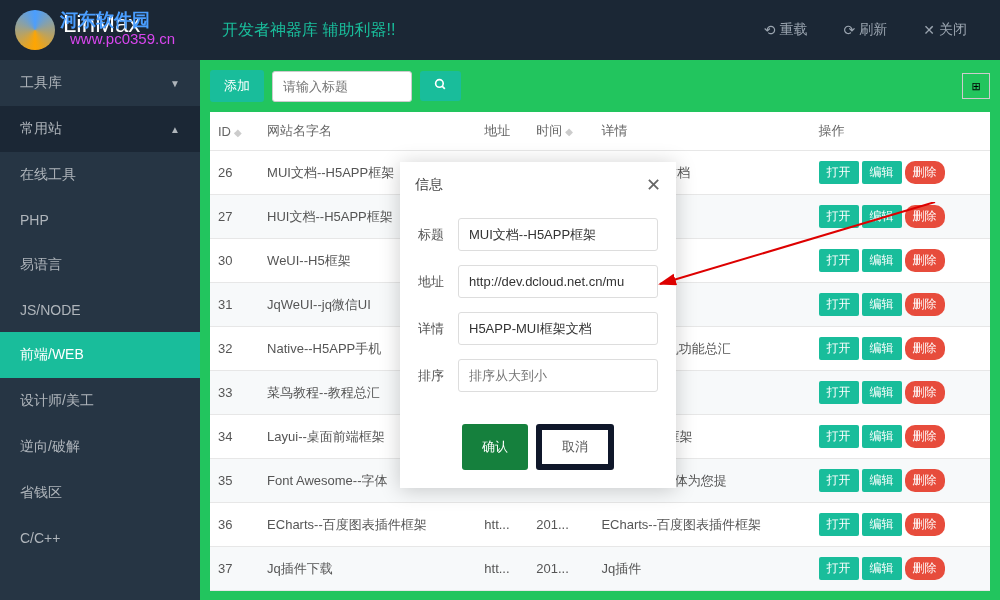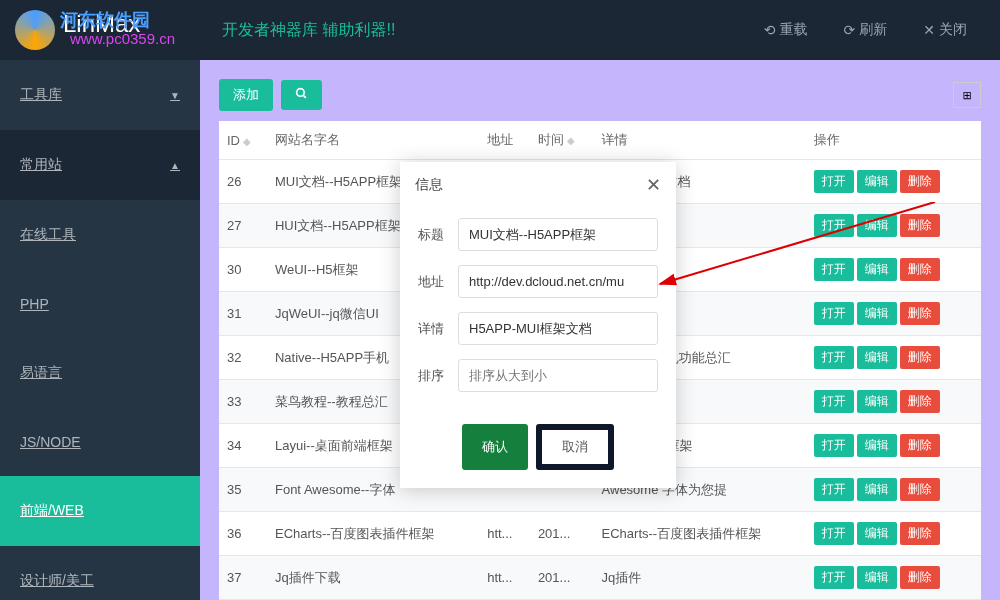--- a/index.html
+++ b/index.html
@@ -8,41 +8,41 @@
 .header { background: #1b2735; height: 60px; display: flex; align-items: center; padding: 0 15px; color: #fff; }
 .logo-area { display: flex; align-items: flex-start; width: 185px; }
 .logo-text { font-size: 24px; color: #fff; font-weight: 300; margin-left: 8px; }
 .logo-icon { width: 40px; height: 40px; background: conic-gradient(#4a9eff, #ffa500, #4a9eff); border-radius: 50%; position: relative; }
 .watermark1 { position: absolute; top: 8px; left: 60px; color: #4a9eff; font-size: 18px; font-weight: bold; z-index: 2; }
 .watermark2 { position: absolute; top: 30px; left: 70px; color: #d946ef; font-size: 15px; z-index: 2; }
 .header-title { color: #19bd9b; font-size: 16px; margin-left: 22px; flex: 1; }
 .header-btn { color: #9ba5b0; padding: 0 18px; font-size: 14px; display: flex; align-items: center; gap: 4px; cursor: pointer; height: 60px; }
 
 .sidebar { position: absolute; left: 0; top: 60px; bottom: 0; width: 200px; background: #263544; color: #afb5bb; overflow-y: auto; }
-.side-item { padding: 26px 20px; font-size: 14px; display: flex; justify-content: space-between; align-items: center; cursor: pointer; text-decoration: underline; }
+.side-item { padding: 14px 20px; font-size: 14px; display: flex; justify-content: space-between; align-items: center; cursor: pointer; }
 .side-item.active { background: #19bd9b; color: #fff; }
 .side-item.expanded { background: #1b2735; }
 .caret { font-size: 10px; }
 
-.main { position: absolute; left: 200px; top: 60px; right: 0; bottom: 0; background: #c4b5fd; padding: 19px; overflow: auto; }
+.main { position: absolute; left: 200px; top: 60px; right: 0; bottom: 0; background: #22c55e; padding: 10px; overflow: auto; }
 .toolbar { display: flex; gap: 8px; margin-bottom: 10px; align-items: center; }
 .btn { padding: 7px 14px; border: none; border-radius: 3px; font-size: 13px; cursor: pointer; color: #fff; }
 .btn-teal { background: #19bd9b; }
 .search-input { padding: 7px 10px; border: 1px solid #ccc; border-radius: 3px; font-size: 13px; width: 140px; }
 .grid-icon { margin-left: auto; width: 28px; height: 26px; border: 1px solid #ccc; display: flex; align-items: center; justify-content: center; font-size: 11px; cursor: pointer; }
 
 table { width: 100%; border-collapse: collapse; background: #fff; }
 th, td { padding: 10px 8px; text-align: left; font-size: 13px; border-bottom: 1px solid #e7e7e7; color: #555; }
 th { color: #666; font-weight: normal; background: #fff; }
 tbody tr:nth-child(even) { background: #f7f9fa; }
 .sort { color: #ccc; font-size: 10px; margin-left: 3px; }
 .op-btn { padding: 3px 8px; border-radius: 2px; font-size: 12px; color: #fff; border: none; margin-right: 3px; cursor: pointer; }
 .op-open { background: #19bd9b; }
 .op-edit { background: #19bd9b; }
-.op-del { background: #e74c3c; }
+.op-del { background: #e74c3c; border-radius: 10px; }
 
 .modal-overlay { position: absolute; inset: 0; background: rgba(0,0,0,0); z-index: 10; }
 .modal { position: absolute; top: 162px; left: 400px; width: 276px; background: #fff; box-shadow: 0 2px 20px rgba(0,0,0,0.2); z-index: 11; }
 .modal-header { padding: 12px 15px; display: flex; justify-content: space-between; align-items: center; font-size: 14px; color: #444; }
 .modal-close { cursor: pointer; font-size: 18px; color: #666; }
 .modal-body { padding: 10px 18px 18px; }
 .form-row { display: flex; align-items: center; margin-bottom: 14px; }
 .form-label { width: 40px; font-size: 13px; color: #555; }
 .form-input { flex: 1; padding: 8px 10px; border: 1px solid #ddd; border-radius: 3px; font-size: 13px; color: #333; }
 .modal-footer { display: flex; gap: 8px; justify-content: center; padding: 0 18px 18px; }
@@ -110,20 +110,21 @@
       <span>省钱区</span>
     </div>
     <div class="side-item">
       <span>C/C++</span>
     </div>
   </div>
 
 <div class="main">
   <div class="toolbar">
     <button class="btn btn-teal">添加</button>
+    <input class="search-input" placeholder="请输入标题" style="">
     <button class="btn btn-teal">
       <svg width="13" height="13" viewBox="0 0 24 24" fill="none" stroke="#fff" stroke-width="3">
           <circle cx="10" cy="10" r="7"></circle>
           <line x1="20" y1="20" x2="15" y2="15"></line>
         </svg>
     </button>
     <div class="grid-icon">⊞</div>
   </div>
 
   <table>

